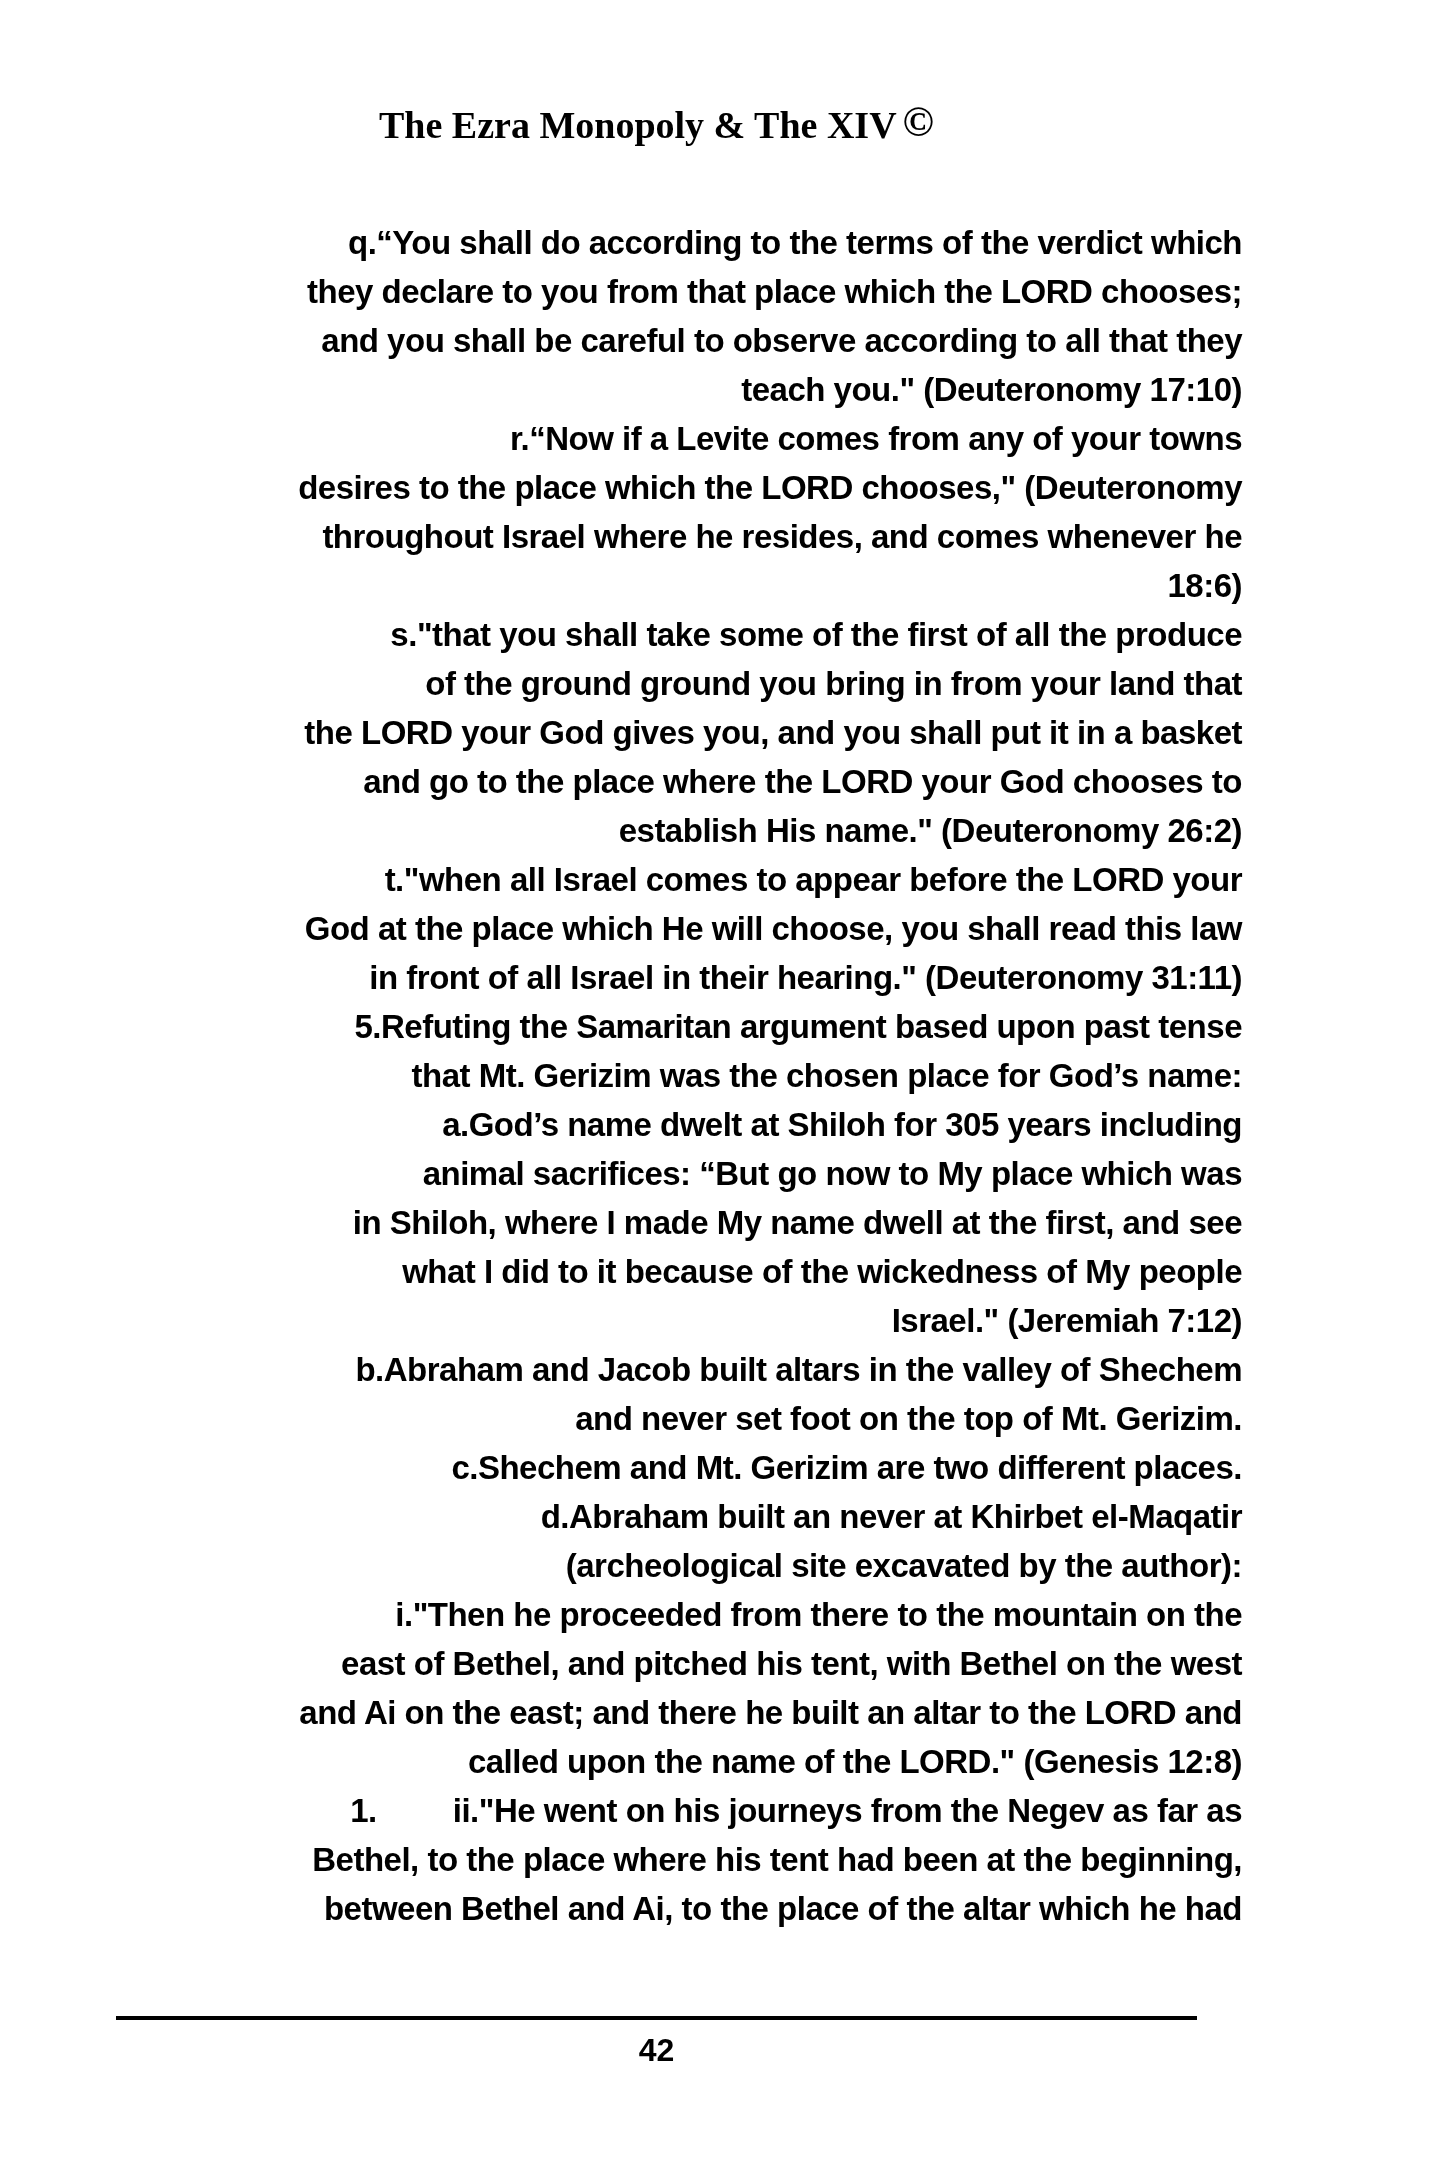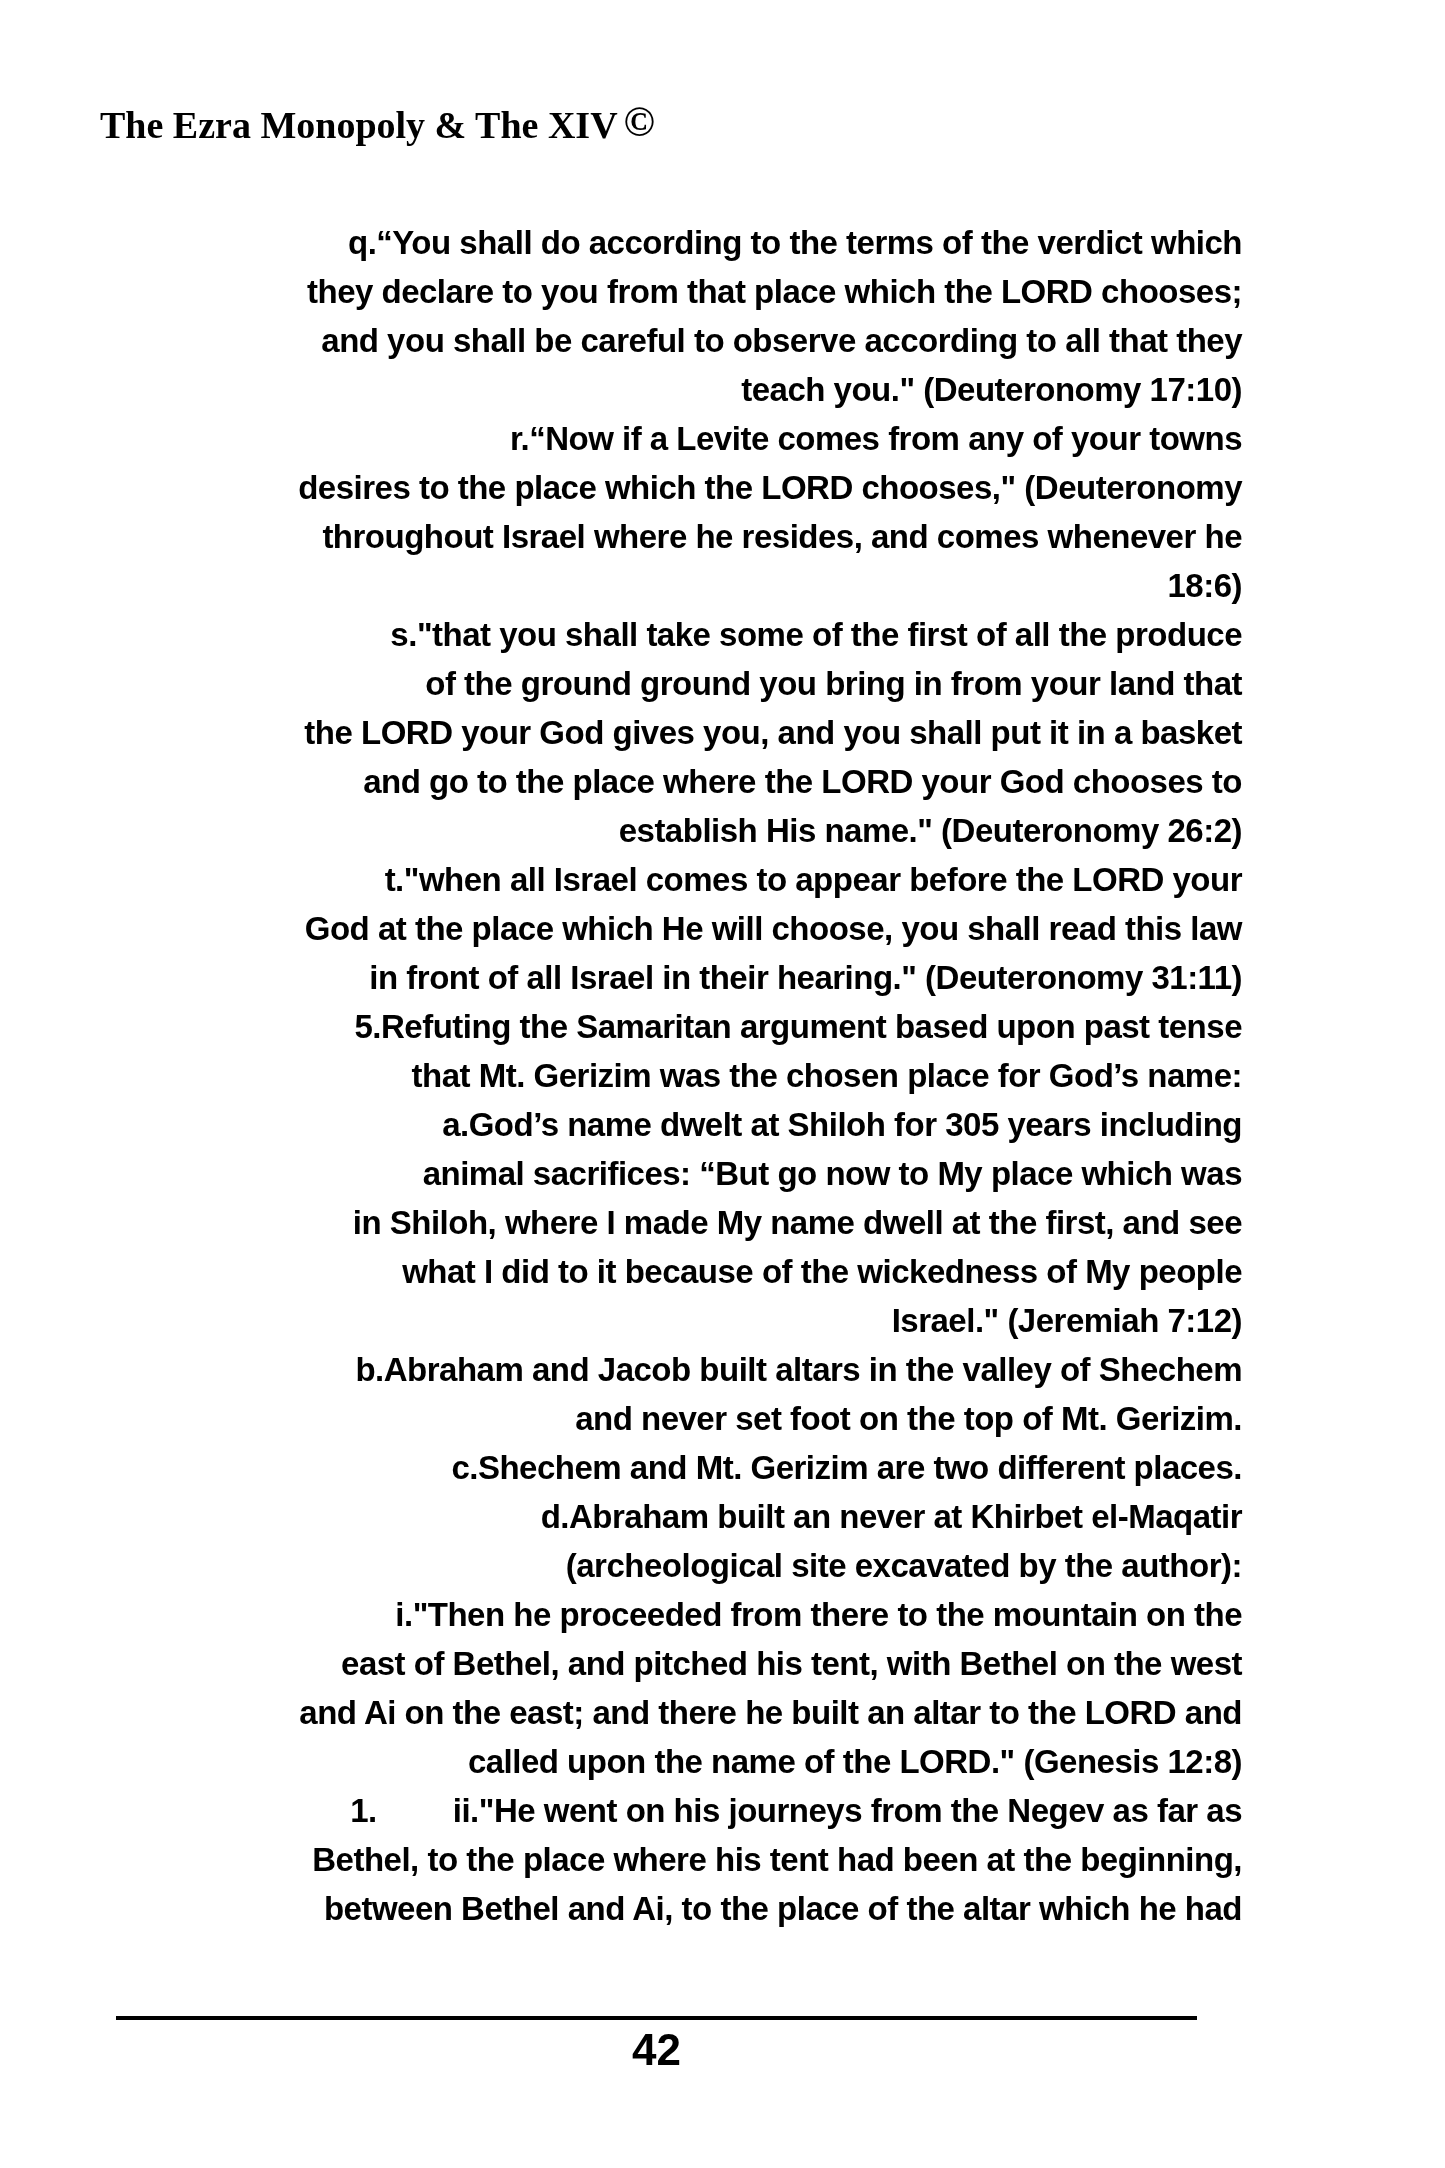--- a/index.html
+++ b/index.html
@@ -6,24 +6,24 @@
   .page {
     position: relative;
     width: 1445px;
     height: 2168px;
     background: #ffffff;
     color: #000000;
     overflow: hidden;
   }
   .title {
     position: absolute;
-    left: 100px;
+    left: 116px;
     top: 100px;
     width: 1081px;
-    text-align: left;
+    text-align: center;
     font-family: "Liberation Serif", serif;
     font-weight: 700;
     font-size: 38px;
     line-height: 44px;
     letter-spacing: 0px;
     white-space: nowrap;
   }
   .title .copyright {
     font-size: 42px;
     vertical-align: 2px;
@@ -58,21 +58,21 @@
     background: #000000;
   }
   .page-number {
     position: absolute;
     left: 116px;
     top: 2026px;
     width: 1081px;
     text-align: center;
     font-family: "Liberation Sans", sans-serif;
     font-weight: 700;
-    font-size: 44px;
+    font-size: 32px;
     line-height: 48px;
   }
 </style>
 </head>
 <body>
 
 <div class="page">
   <div class="title">
     <span>The Ezra Monopoly &amp; The XIV</span><span class="copyright">©</span>
   </div>

